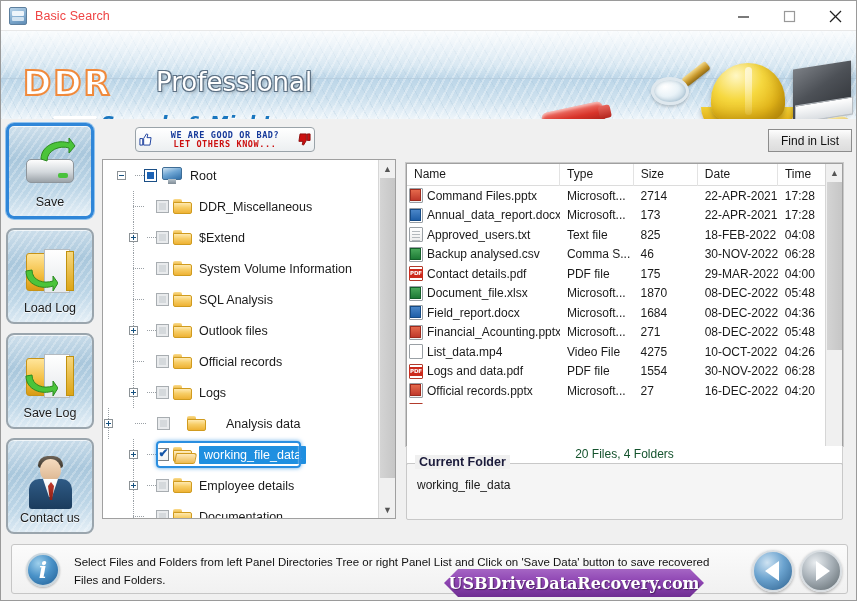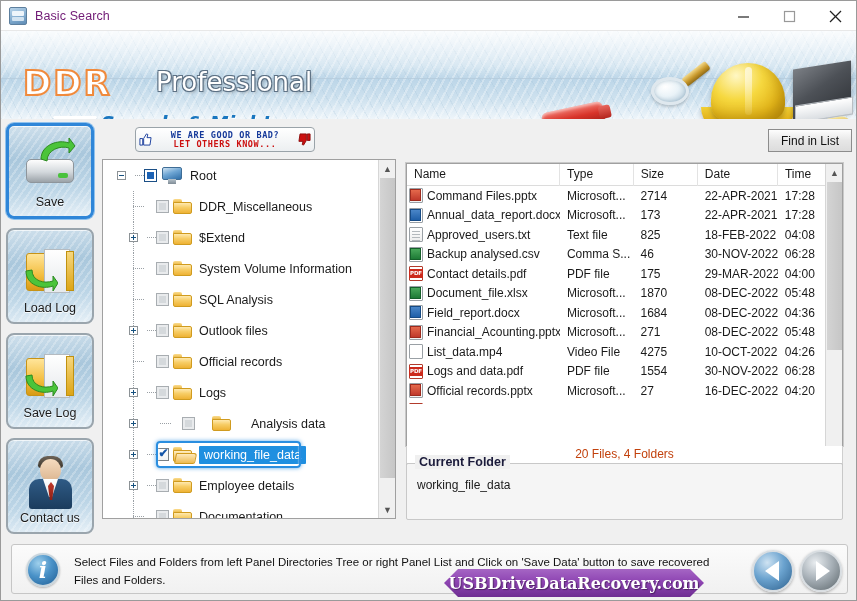--- a/index.html
+++ b/index.html
@@ -33,21 +33,21 @@
   }
   #app-icon:before {
     content: ""; position: absolute; left: 2px; top: 3px; right: 2px; height: 5px;
     background: #eef5fb; border-radius: 1px;
   }
   #app-icon:after {
     content: ""; position: absolute; left: 2px; bottom: 3px; right: 2px; height: 4px;
     background: #d2e3f1; border-radius: 1px;
   }
   #title-text {
-    font-size: 12.5px; color: #701a75; letter-spacing: .1px; text-align: right;
+    font-size: 12.5px; color: #ef4444; letter-spacing: .1px; text-align: right;
   }
   .wctrl {
     width: 46px; height: 30px; display: flex; align-items: center; justify-content: center;
     font-size: 13px; color: #222; cursor: default;
   }
   .wctrl svg { display: block; }
   #wc-group { position: absolute; right: 0; top: 0; display: flex; }
 
   
   #banner {
@@ -439,21 +439,21 @@
   }
   .ficon.pdf:after {
     content:"PDF"; position:absolute; left: -1px; top: 2px; width: 14px; height: 9px;
     background: #cc2a1c; color: #ffffff; font-size: 5.5px; font-weight: bold;
     font-family: "DejaVu Sans", sans-serif;
     text-align: center; line-height: 9px; letter-spacing: -.2px;
   }
   .ficon.blank { background: #ffffff; }
   #files-count {
     position: absolute; left: 405px; top: 445px; width: 437px; height: 18px;
-    text-align: center; font-size: 12px; color: #c2410c;
+    text-align: center; font-size: 12px; color: #14532d;
     border: 1px solid #cfcfcf; border-top: none; background: #ffffff;
     padding-top: 1px;
   }
   #cf-group {
     position: absolute; left: 405px; top: 462px; width: 437px; height: 57px;
     border: 1px solid #c8c8c8; border-radius: 2px; background: #f5f5f5;
   }
   #cf-legend {
     position: absolute; left: 8px; top: -9px; background: #f0f0f0; padding: 0 4px;
     font-size: 12.5px; font-weight: bold; color: #1a1a3a;
@@ -756,21 +756,21 @@
             <span class="hline"></span>
           </div>
         <span class="chk dim"></span>
         <span class="fldicon">
             <span class="tab"></span>
             <span class="bodyf"></span>
           </span>
         <span class="tlabel">Logs</span>
       </div>
 
-      <div class="tnode" style="padding-left:25px;gap:13px;">
+      <div class="tnode" style="gap:13px;">
         <div class="tw">
             <span class="vline"></span>
             <span class="expander plus"></span>
           </div>
         <div class="tw">
             <span class="hline"></span>
           </div>
         <span class="chk dim"></span>
         <span class="fldicon">
             <span class="tab"></span>

